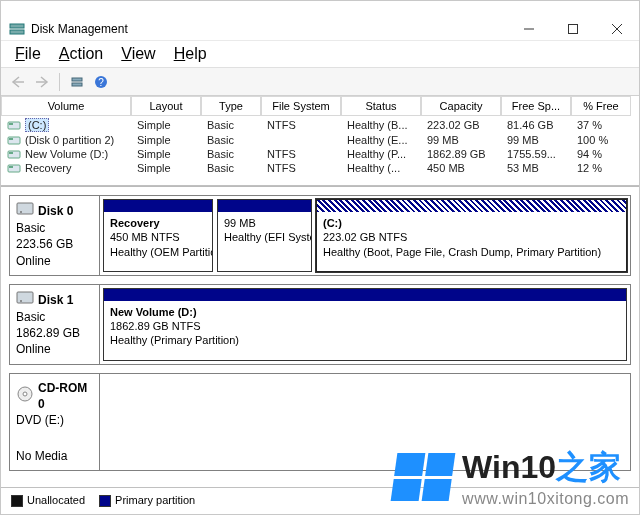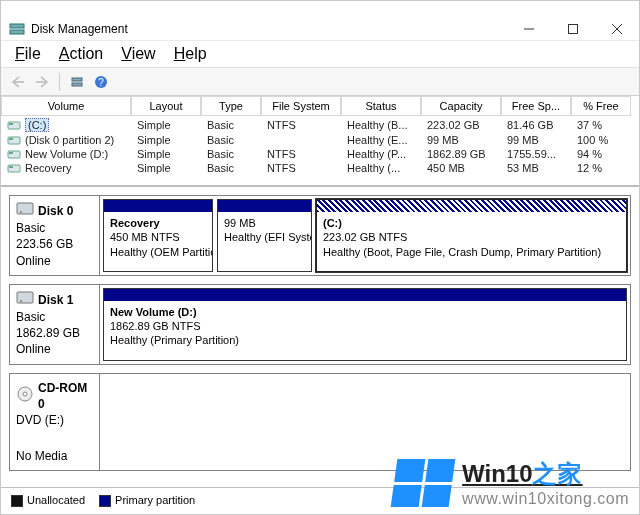--- a/index.html
+++ b/index.html
@@ -182,21 +182,21 @@
   }
   .watermark .win {
     display:grid;
     grid-template-columns: 1fr 1fr;
     grid-template-rows: 1fr 1fr;
     gap:3px;
     width:58px; height:48px;
     transform: skewX(-8deg);
   }
   .watermark .win div { background:#1e90ff; }
-  .watermark .txt .line1 { font-size:24px; font-weight:600;text-decoration:underline; }
+  .watermark .txt .line1 { font-size:32px; font-weight:600; }
   .watermark .txt .line1 .zh { color:#1e90ff; letter-spacing:1px;}
   .watermark .txt .line2 { font-size:16px; color:#888; letter-spacing:0.5px;}
 </style>
 </head>
 <body>
 
 <div class="titlebar">
   <span class="app-icon">
     <svg width="16" height="16">
         <rect x="1" y="3" width="14" height="4" fill="#7aa" stroke="#277"></rect>

